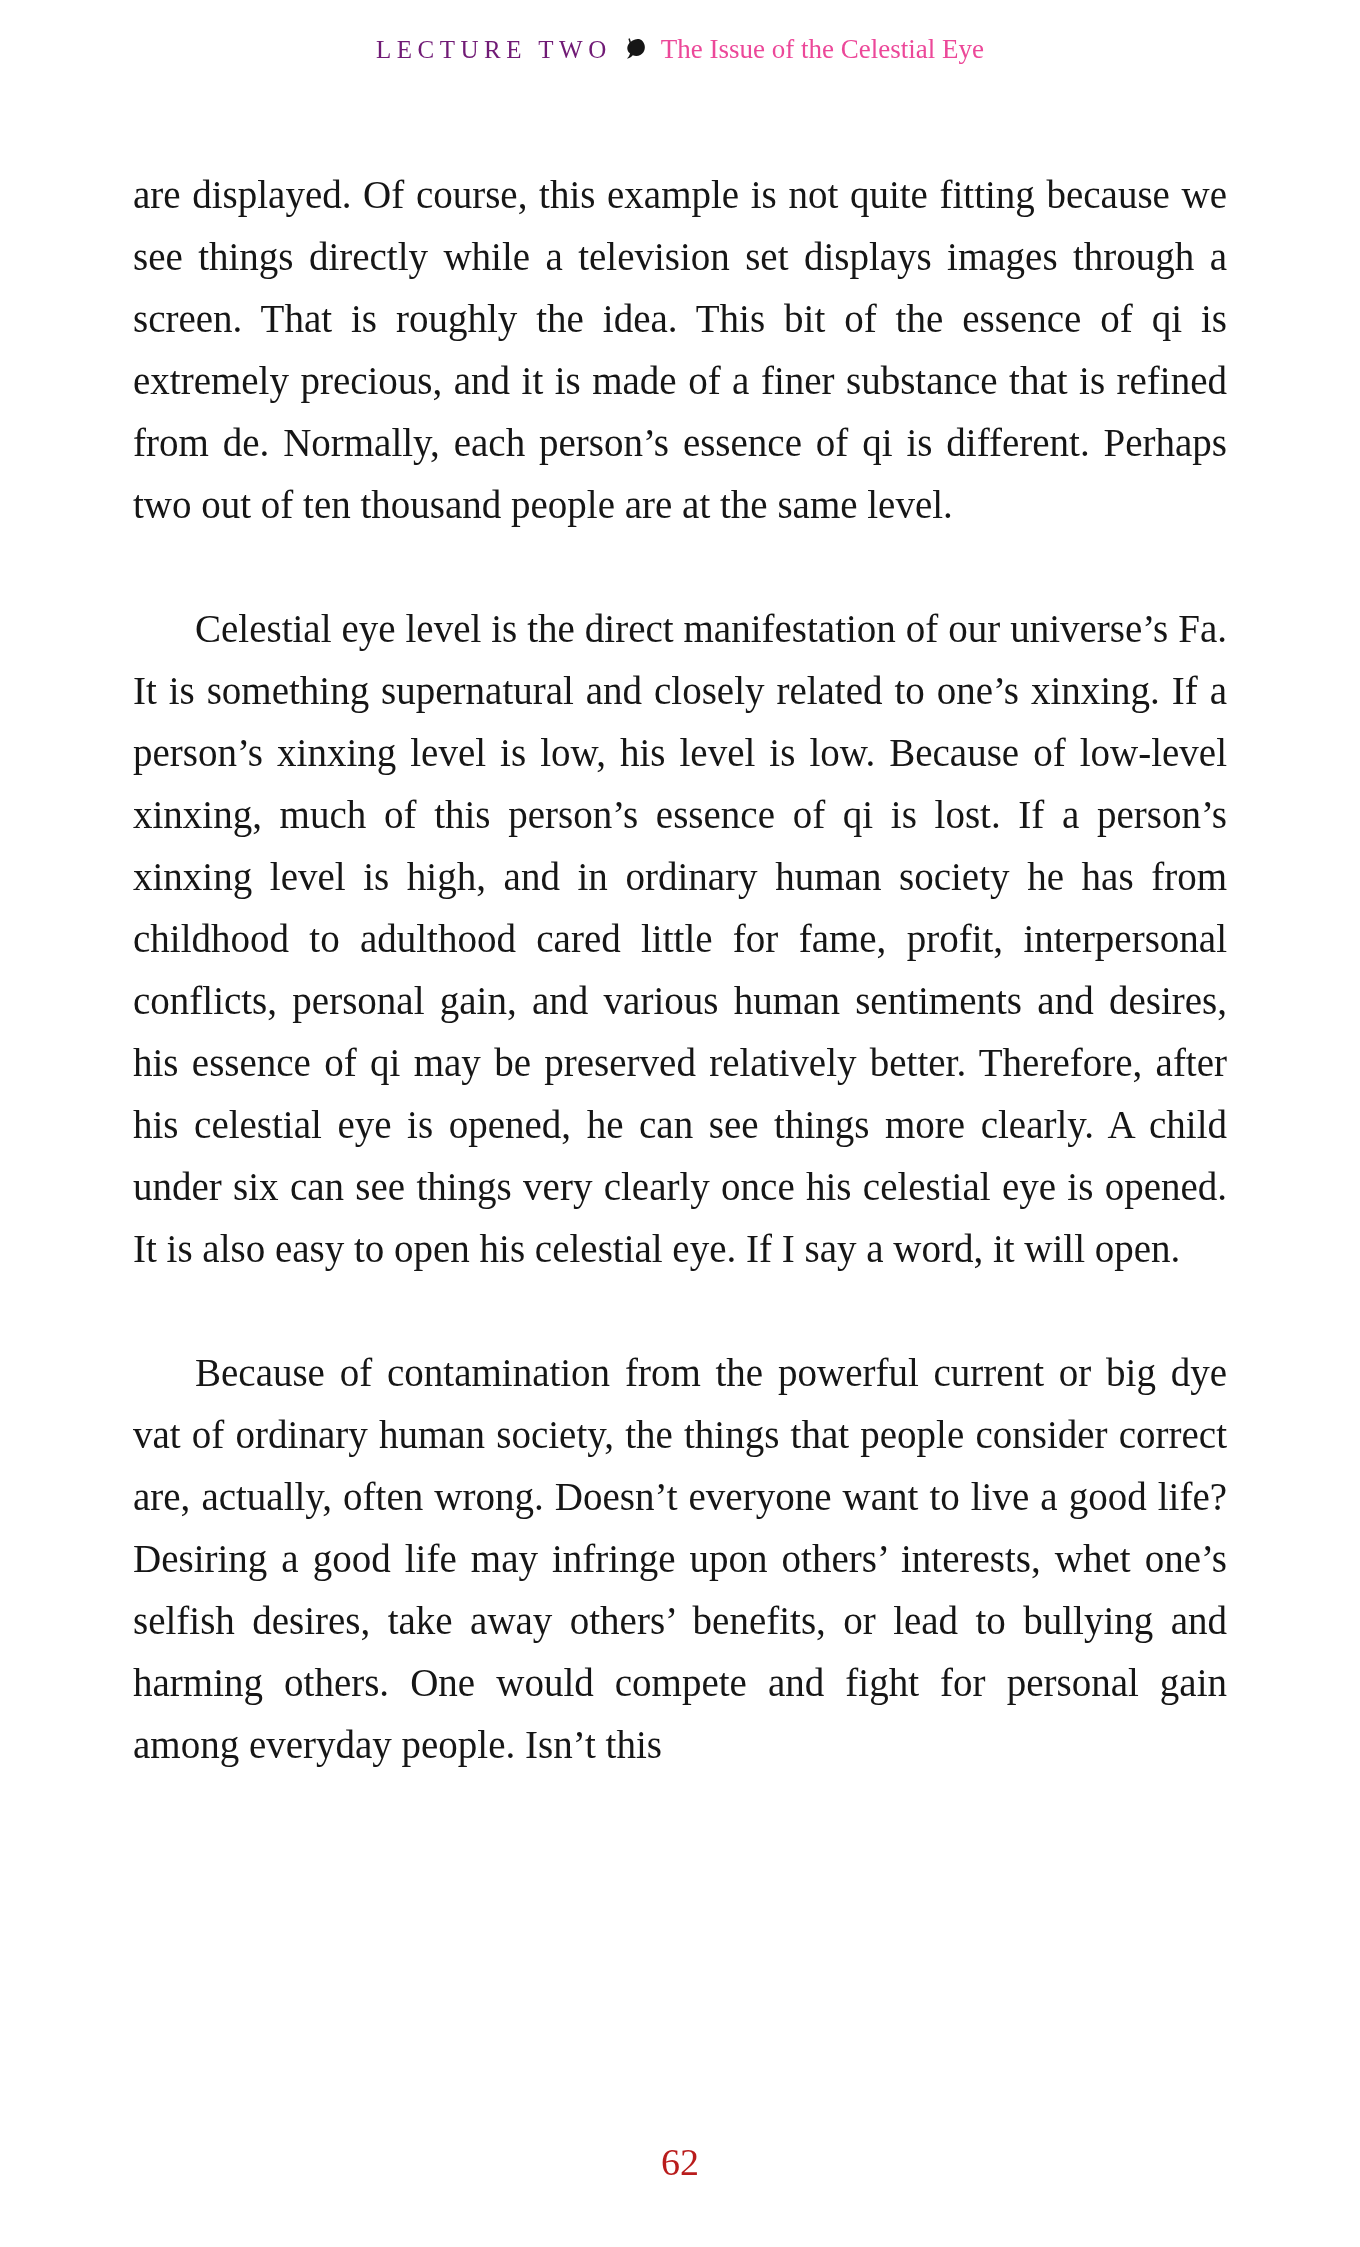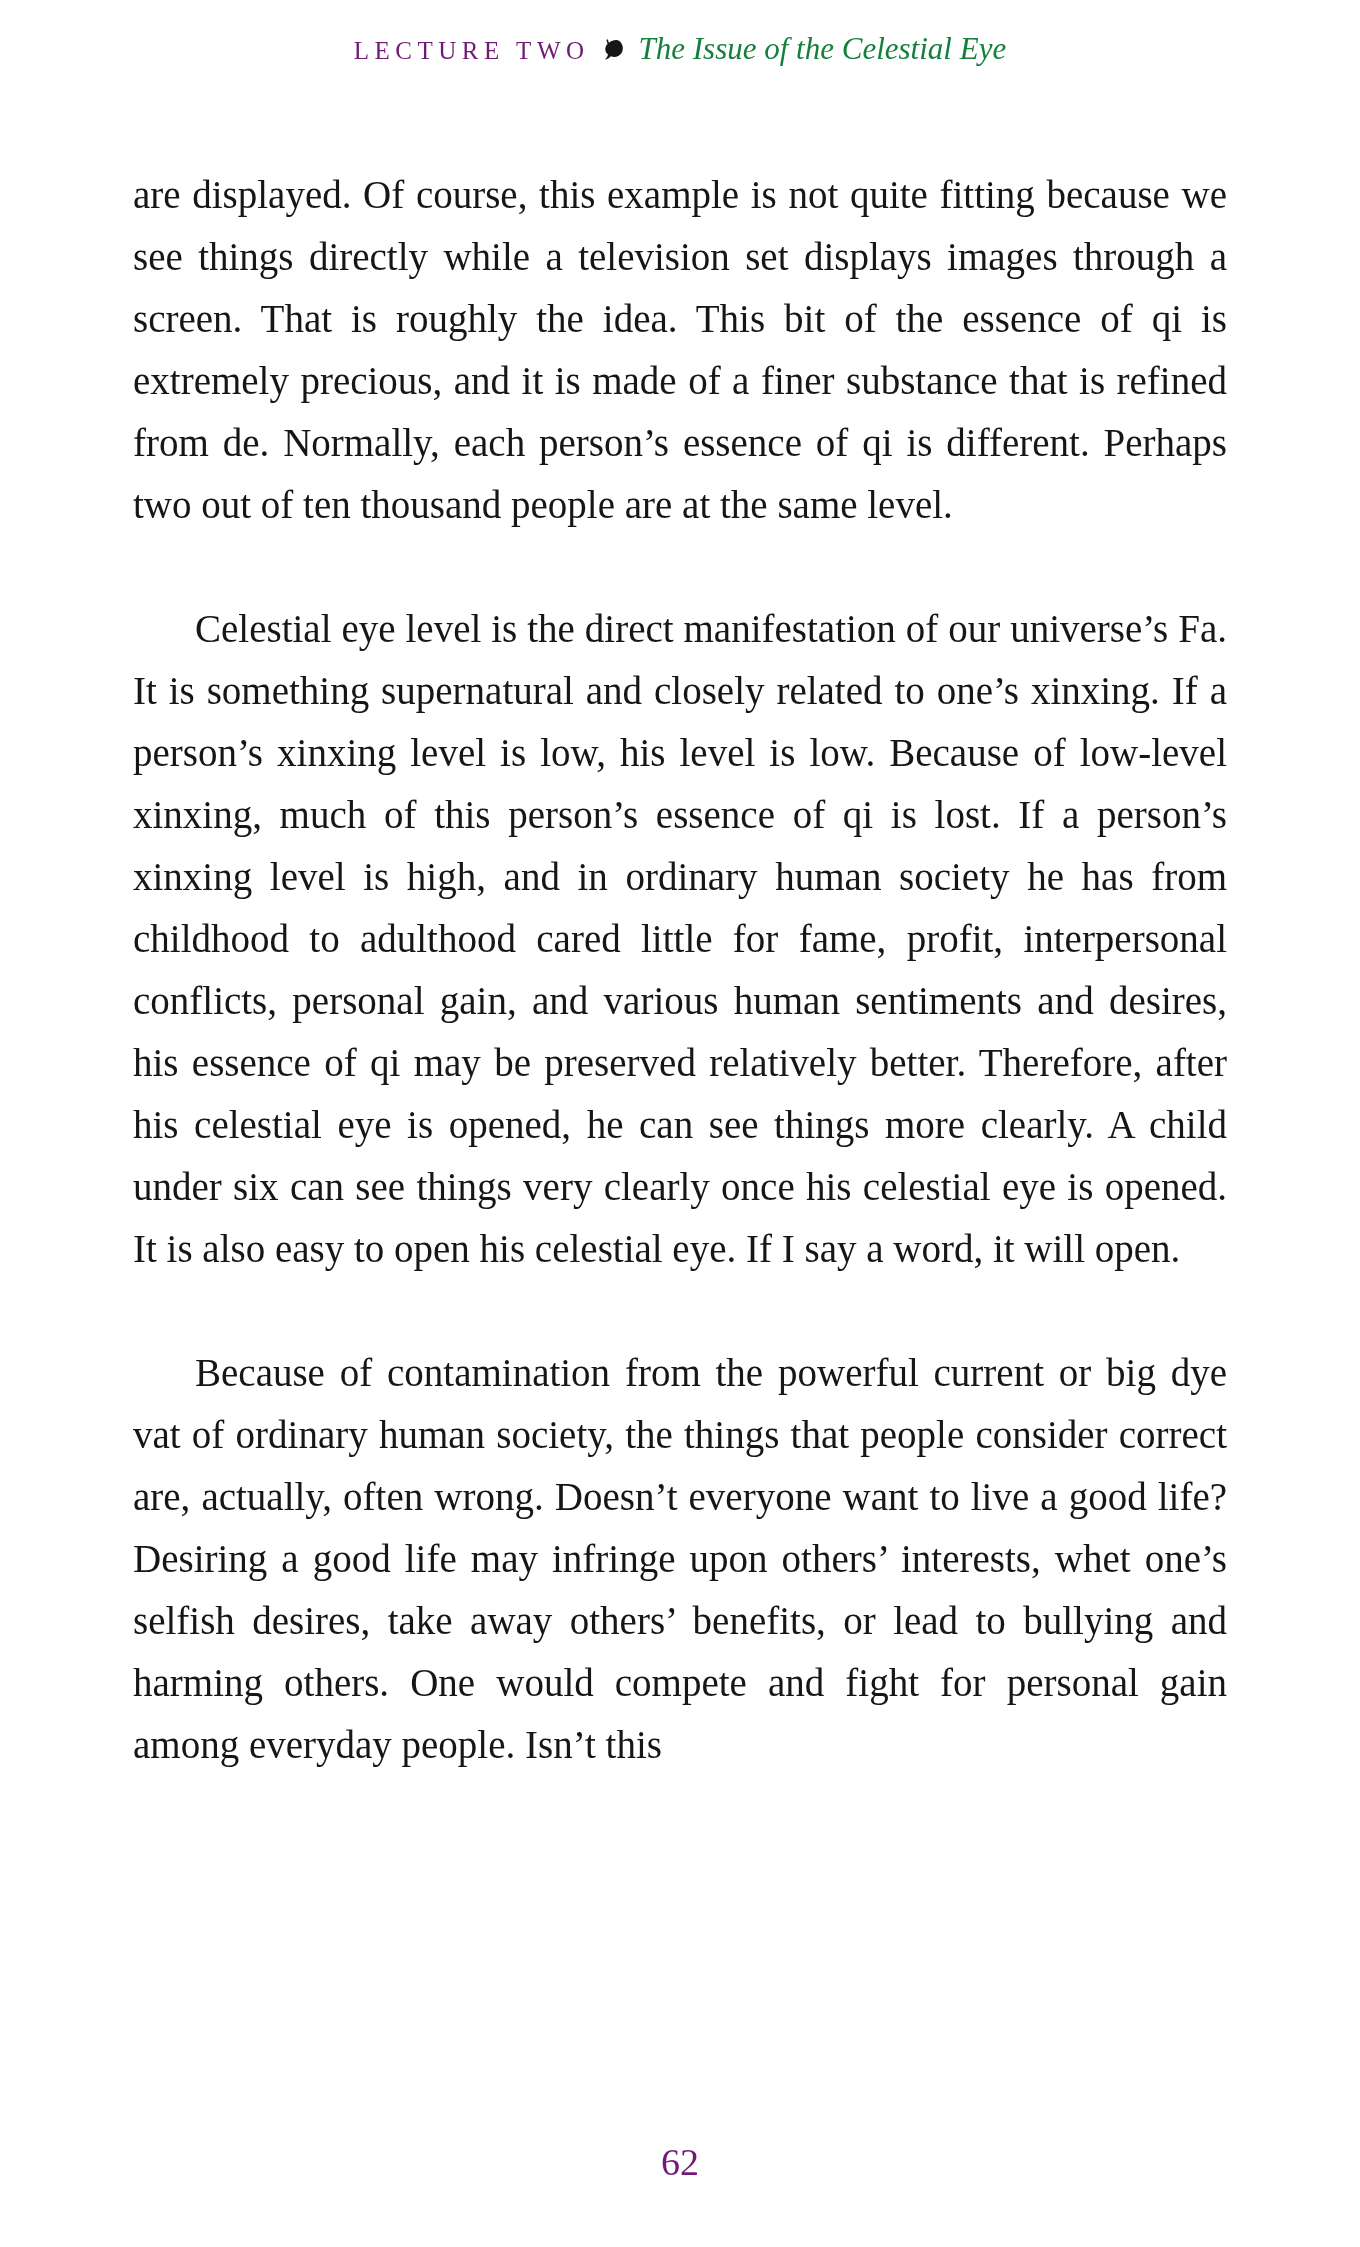--- a/index.html
+++ b/index.html
@@ -34,23 +34,22 @@
     display: inline-block;
     vertical-align: -2px;
     margin: 0 14px 0 10px;
   }
   .rh-ornament svg {
     width: 25px;
     height: 23px;
     display: inline-block;
   }
   .rh-title {
-    font-style: italic;
-    font-size: 31px;
-    color: #15803d;
+    font-size: 27px;
+    color: #ec4899;
   }
   .body-text {
     position: absolute;
     top: 148px;
     left: 117px;
     width: 1126px;
   }
   .body-text p {
     margin: 16px;
     font-size: 39px;
@@ -62,21 +61,21 @@
     margin-top: 62px;
     text-indent: 62px;
   }
   .page-number {
     position: absolute;
     top: 2140px;
     left: 0;
     width: 100%;
     text-align: center;
     font-size: 38px;
-    color: #701a75;
+    color: #b91c1c;
   }
 </style>
 </head>
 <body>
 
 <div class="page">
 
   <div class="running-head">
     <span class="rh-section">LECTURE TWO</span><span class="rh-ornament"><svg viewBox="0 0 26 24" xmlns="http://www.w3.org/2000/svg" aria-hidden="true">
         <path fill="#161616" d="M20.5,3.5c3.6,3.2,4.4,8.6,1.8,12.5c-2.4,3.6-7.2,4.9-11.1,3.1

